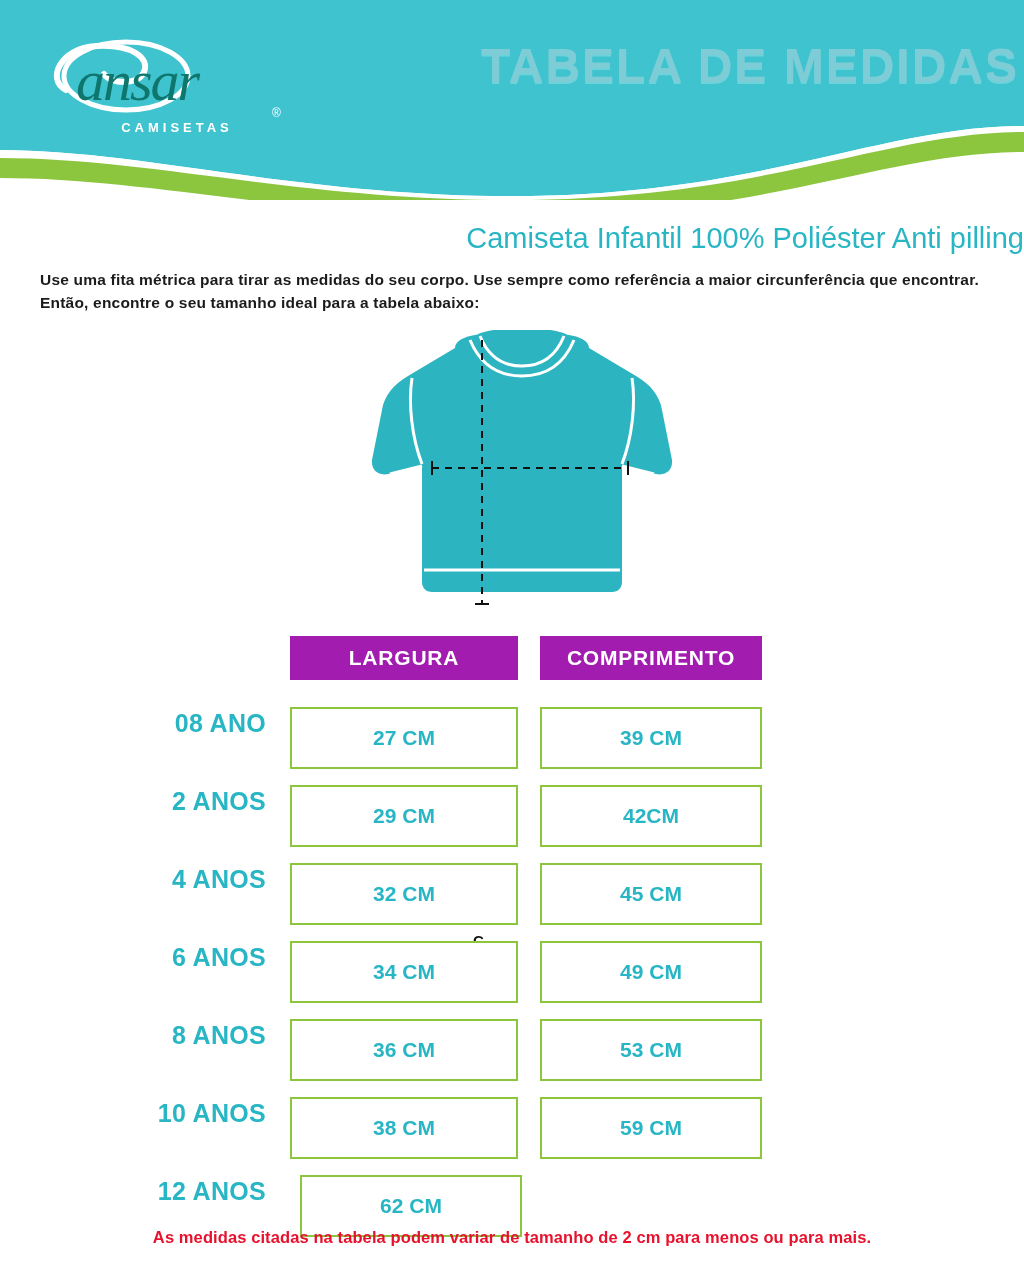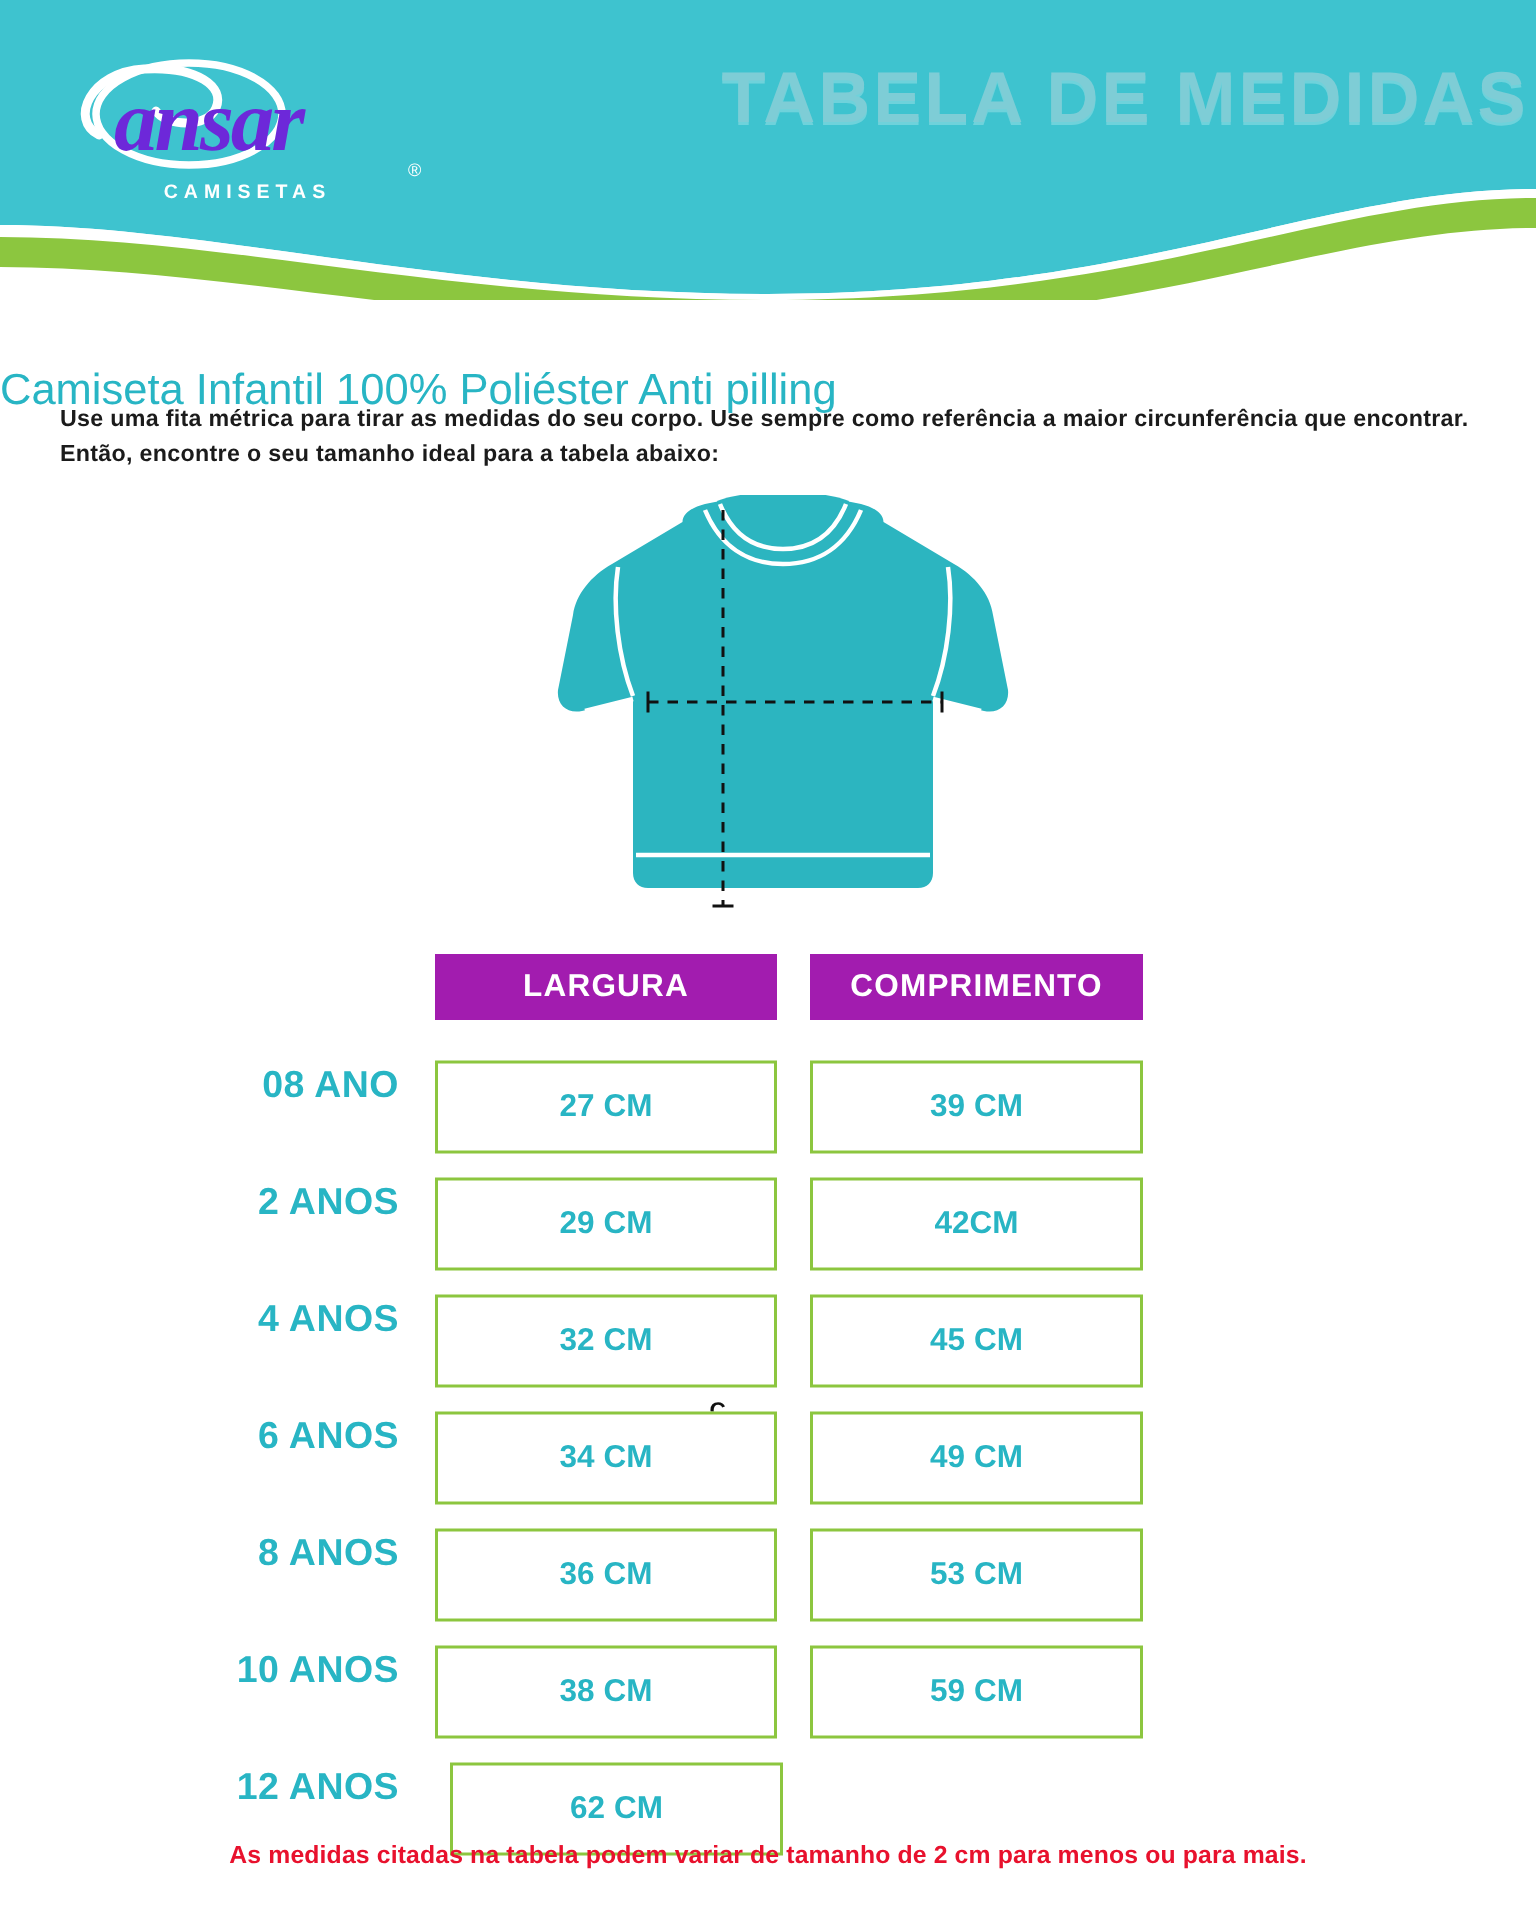--- a/index.html
+++ b/index.html
@@ -53,30 +53,30 @@
     width: 250px;
     height: 110px;
   }
   .logo-text {
     position: absolute;
     left: 0; top: 18px;
     width: 250px;
     height: 70px;
     font-family: "Liberation Serif", serif;
     font-style: italic;
-    font-weight: bold;
+    font-weight: normal;
     font-size: 58px;
-    color: #6d28d9;
+    color: #0f766e;
     letter-spacing: -2px;
     line-height: 70px;
     padding-left: 36px;
   }
   .logo-sub {
     position: absolute;
-    left: 0; top: 92px;
+    left: 12px; top: 92px;
     width: 250px;
     text-align: center;
     font-size: 13px;
     letter-spacing: 4px;
     font-weight: bold;
     color: #ffffff;
     font-family: "Liberation Sans", sans-serif;
   }
   .logo-reg {
     position: absolute;
@@ -85,25 +85,24 @@
     font-size: 12px;
     color: #ffffff;
   }
 
   
   .product-title {
     position: absolute;
     top: 222px;
     left: 0;
     width: 1024px;
-    text-align: left;
+    text-align: right;
     font-size: 29px;
     color: #28b5c4;
     font-family: "Liberation Sans", sans-serif;
-    margin-top: 22px;
   }
   .instructions {
     position: absolute;
     top: 268px;
     left: 40px;
     width: 944px;
     font-size: 15.5px;
     font-weight: bold;
     color: #1b1b1b;
     line-height: 1.5;

